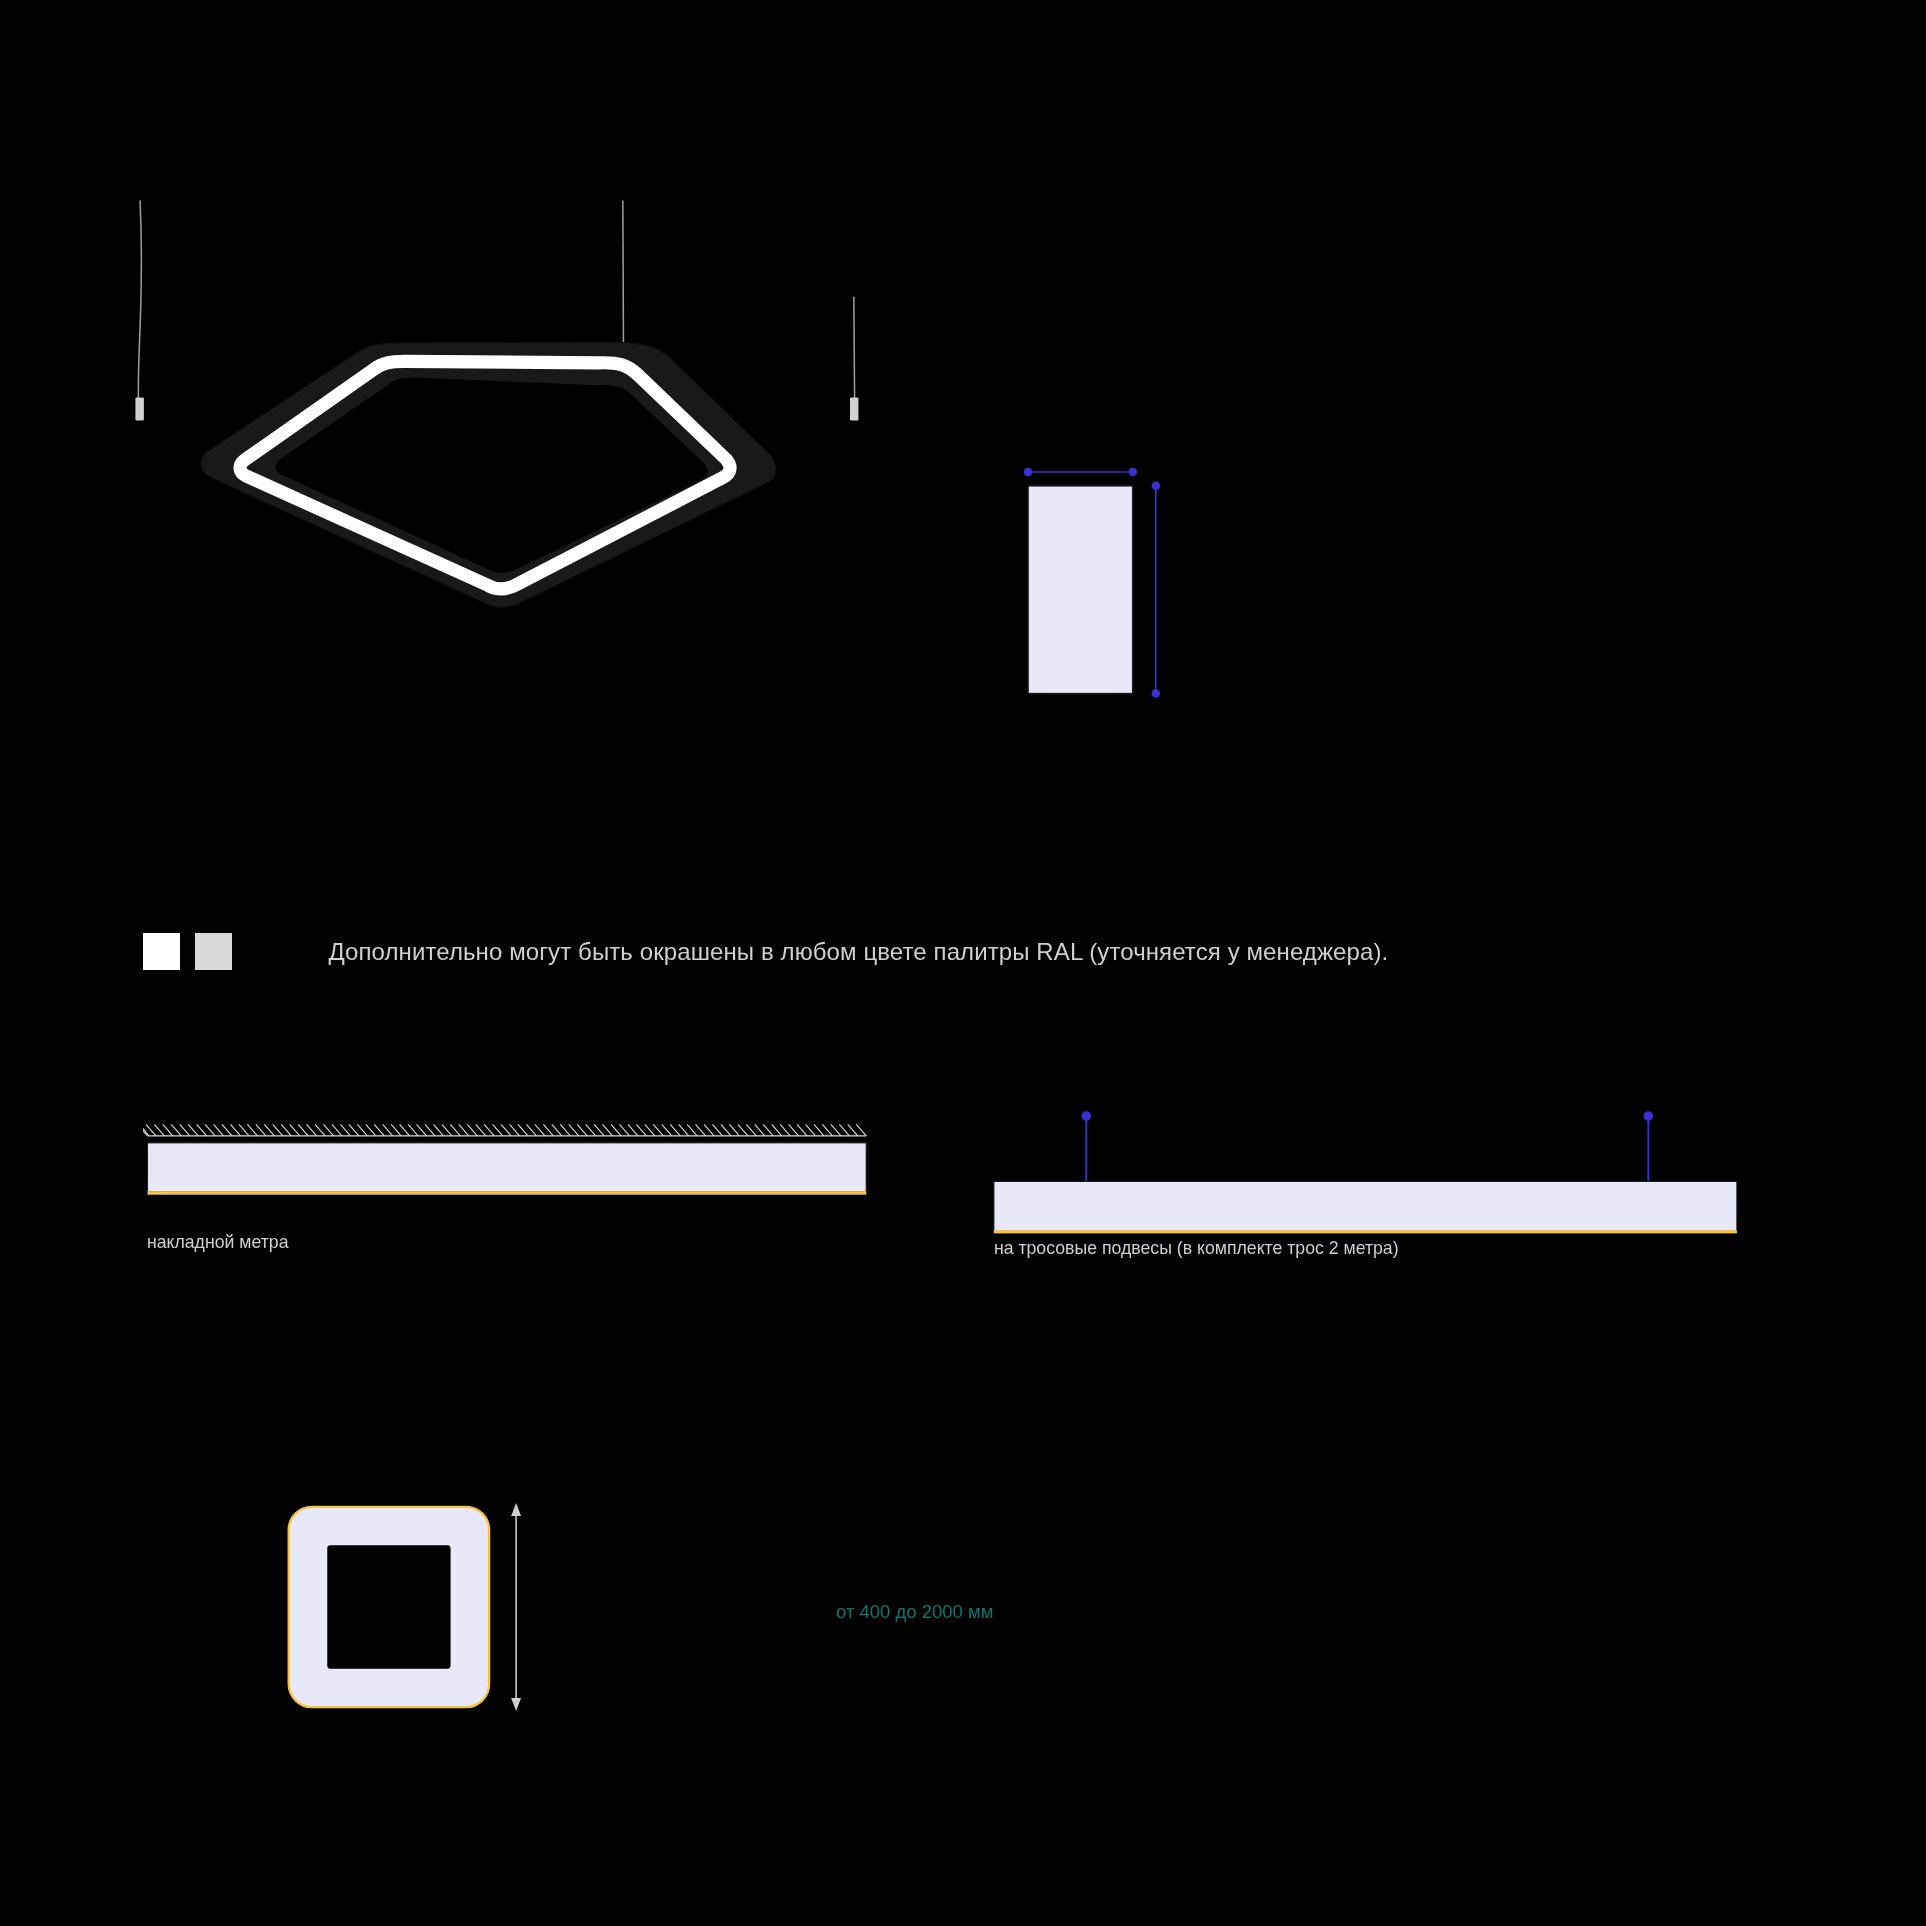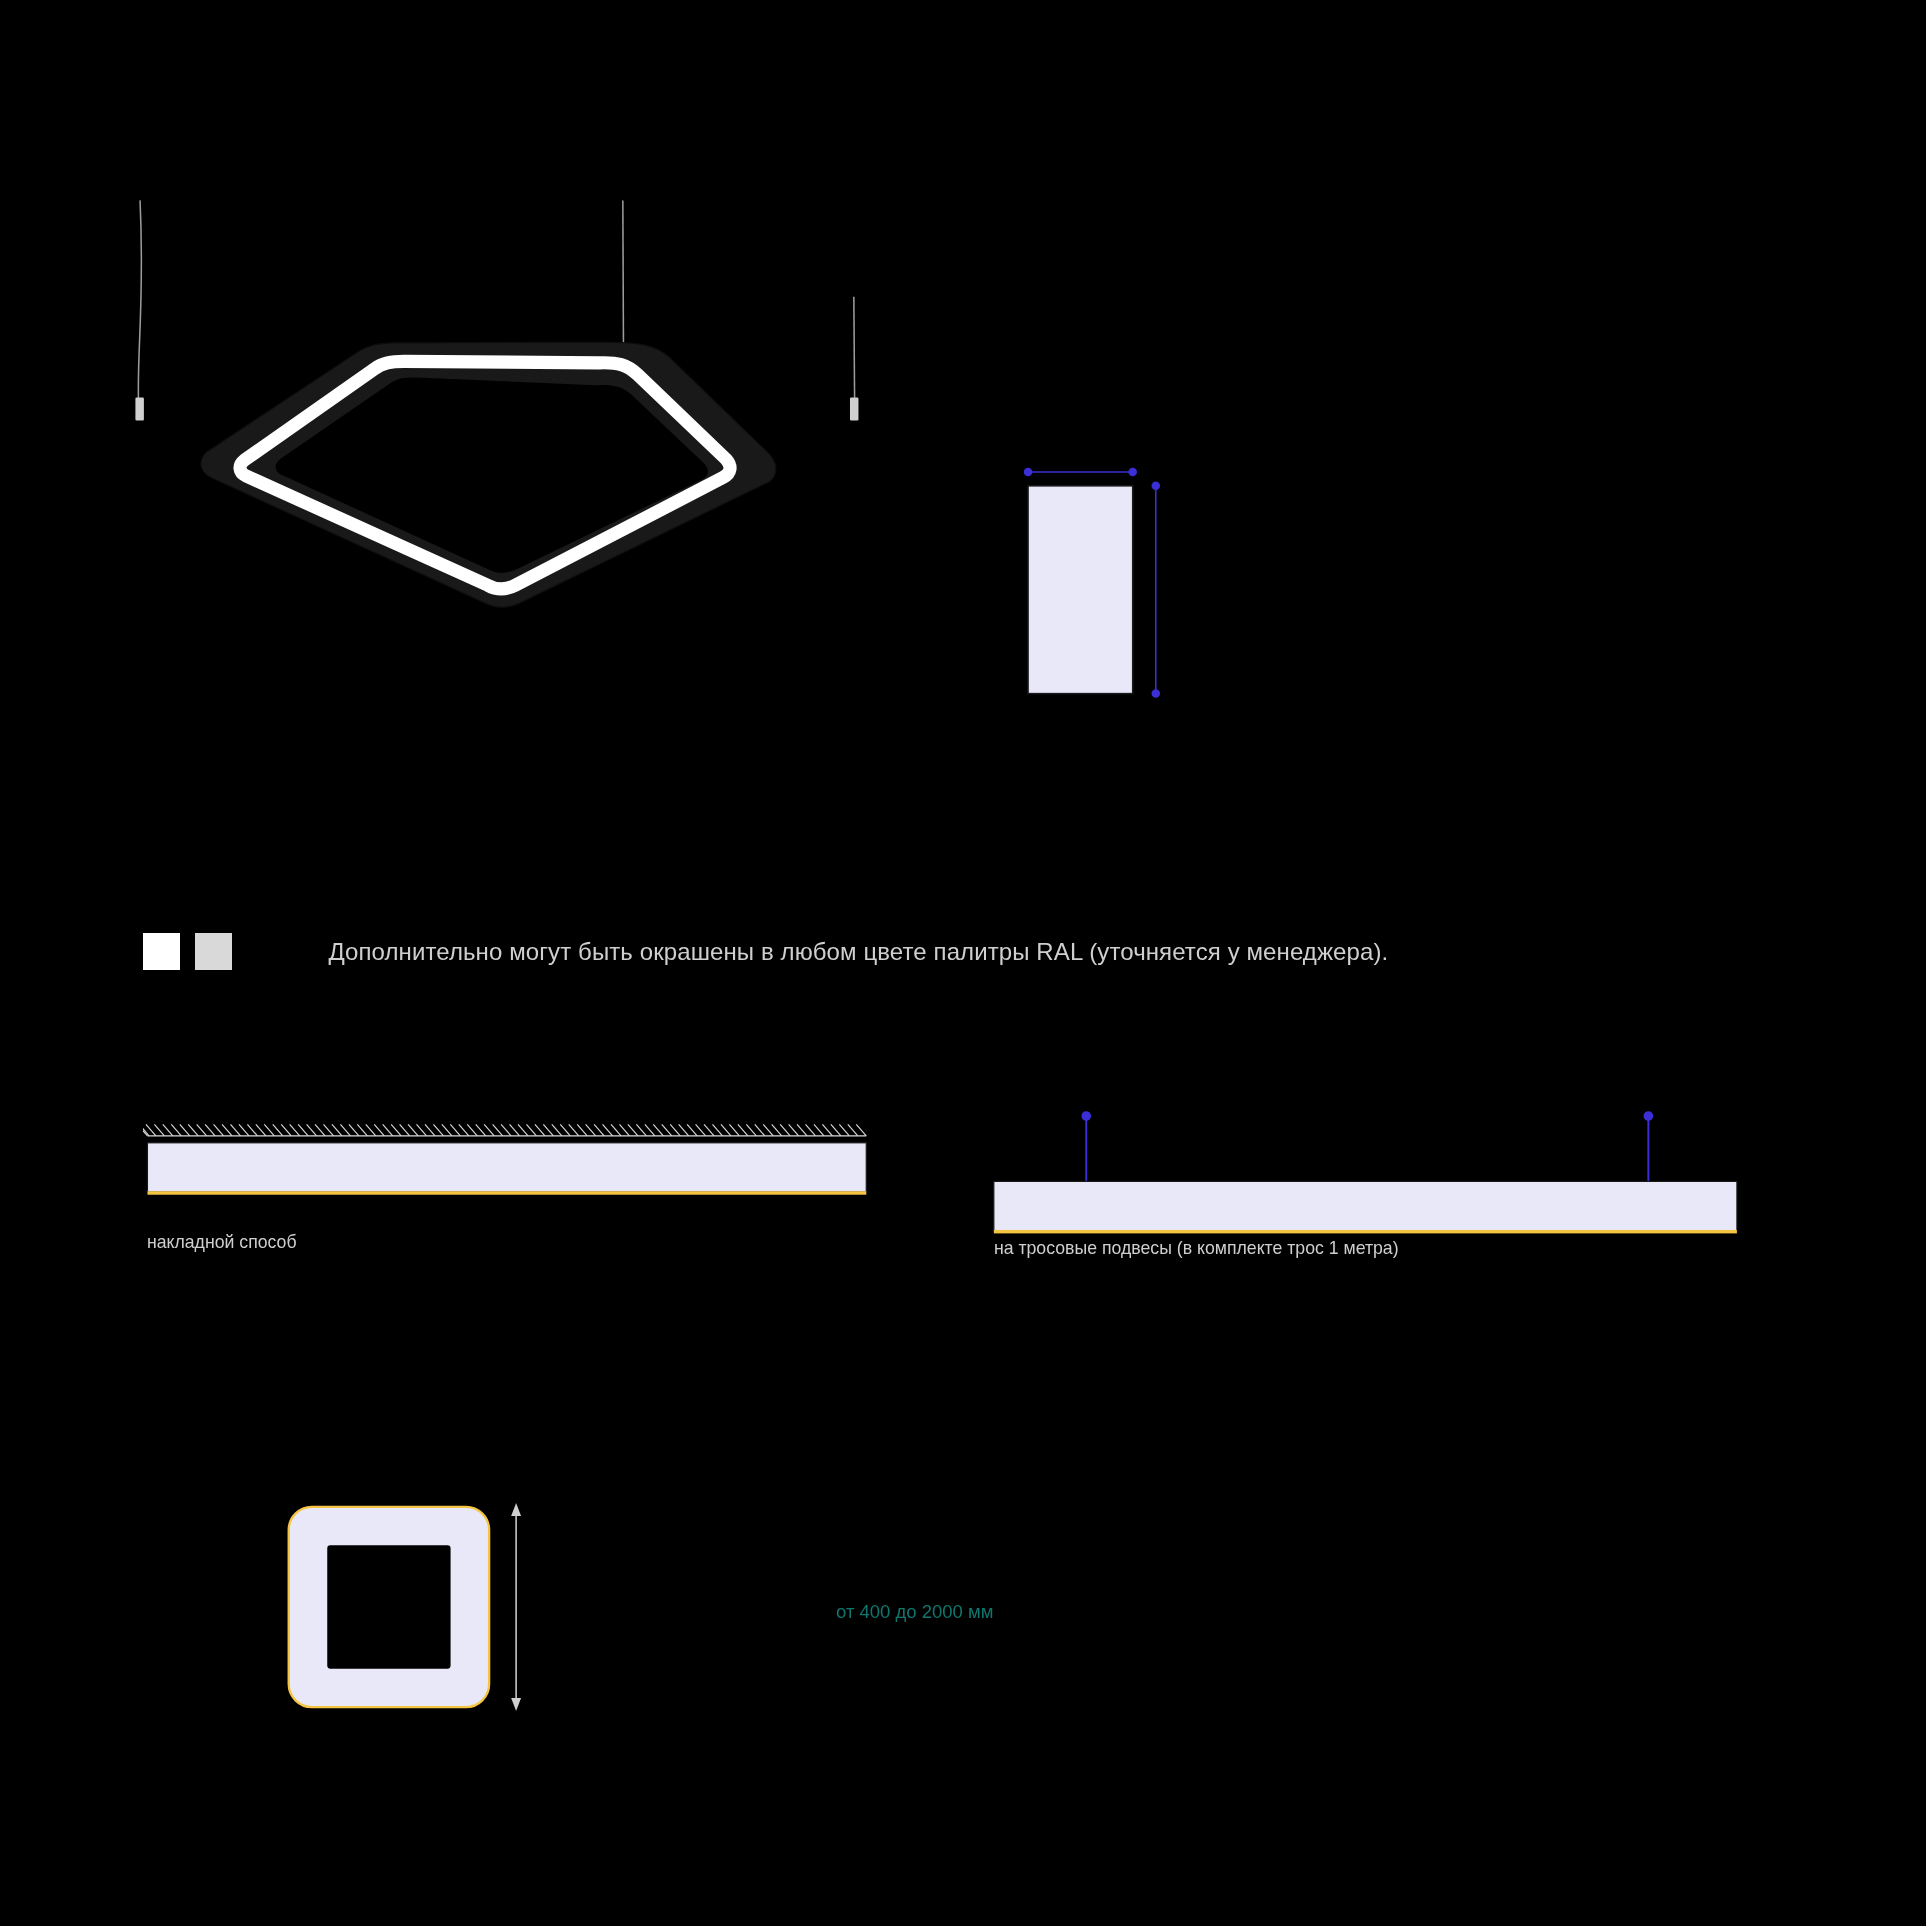--- a/index.html
+++ b/index.html
@@ -310,38 +310,38 @@
             <line x1="1836" y1="70" x2="1810" y2="40" stroke="#d8d8d8" stroke-width="3"></line>
             <line x1="1858" y1="70" x2="1832" y2="40" stroke="#d8d8d8" stroke-width="3"></line>
             <line x1="1880" y1="70" x2="1854" y2="40" stroke="#d8d8d8" stroke-width="3"></line>
           </g>
       </g>
 
       <rect x="10" y="88" width="1870" height="128" fill="#e8e8f8" stroke="#1a1a1a" stroke-width="3"></rect>
 
       <rect x="10" y="214" width="1870" height="9" fill="#f5c542"></rect>
     </svg>
-    <div class="mount-caption">накладной способ</div>
+    <div class="mount-caption">накладной метра</div>
   </div>
 
   <div class="mount cable">
     <svg width="770" height="131" viewBox="0 0 2000 340" xmlns="http://www.w3.org/2000/svg">
 
       <g stroke="#3b2fd6" stroke-width="5" fill="#3b2fd6">
         <line x1="250" y1="18" x2="250" y2="190"></line>
         <circle cx="250" cy="18" r="10"></circle>
         <line x1="1710" y1="18" x2="1710" y2="190"></line>
         <circle cx="1710" cy="18" r="10"></circle>
       </g>
 
       <rect x="10" y="188" width="1930" height="128" fill="#e8e8f8" stroke="#1a1a1a" stroke-width="3"></rect>
 
       <rect x="10" y="314" width="1930" height="9" fill="#f5c542"></rect>
     </svg>
-    <div class="mount-caption">на тросовые подвесы (в комплекте трос 1 метра)</div>
+    <div class="mount-caption">на тросовые подвесы (в комплекте трос 2 метра)</div>
   </div>
 
   <div class="sizeblock">
     <svg width="925" height="216" viewBox="0 0 2400 560" xmlns="http://www.w3.org/2000/svg">
 
       <rect x="20" y="20" width="520" height="520" rx="60" fill="#e8e8f8" stroke="#f5c542" stroke-width="6"></rect>
 
       <rect x="120" y="120" width="320" height="320" rx="8" fill="#000000"></rect>
 
       <g stroke="#cfcfcf" stroke-width="4" fill="#cfcfcf">

